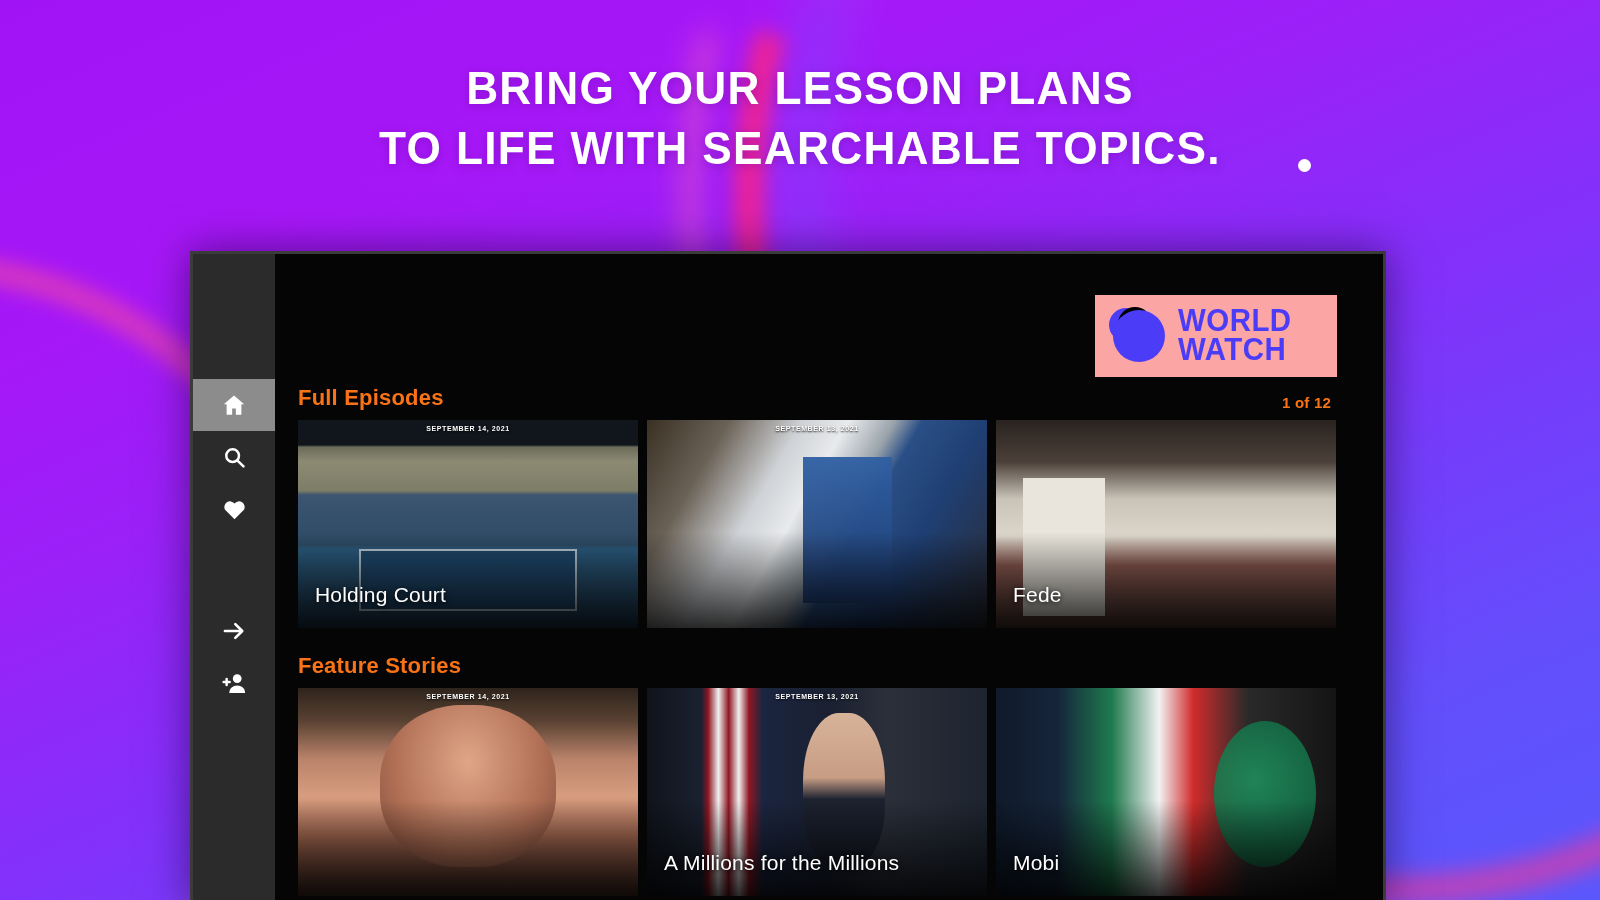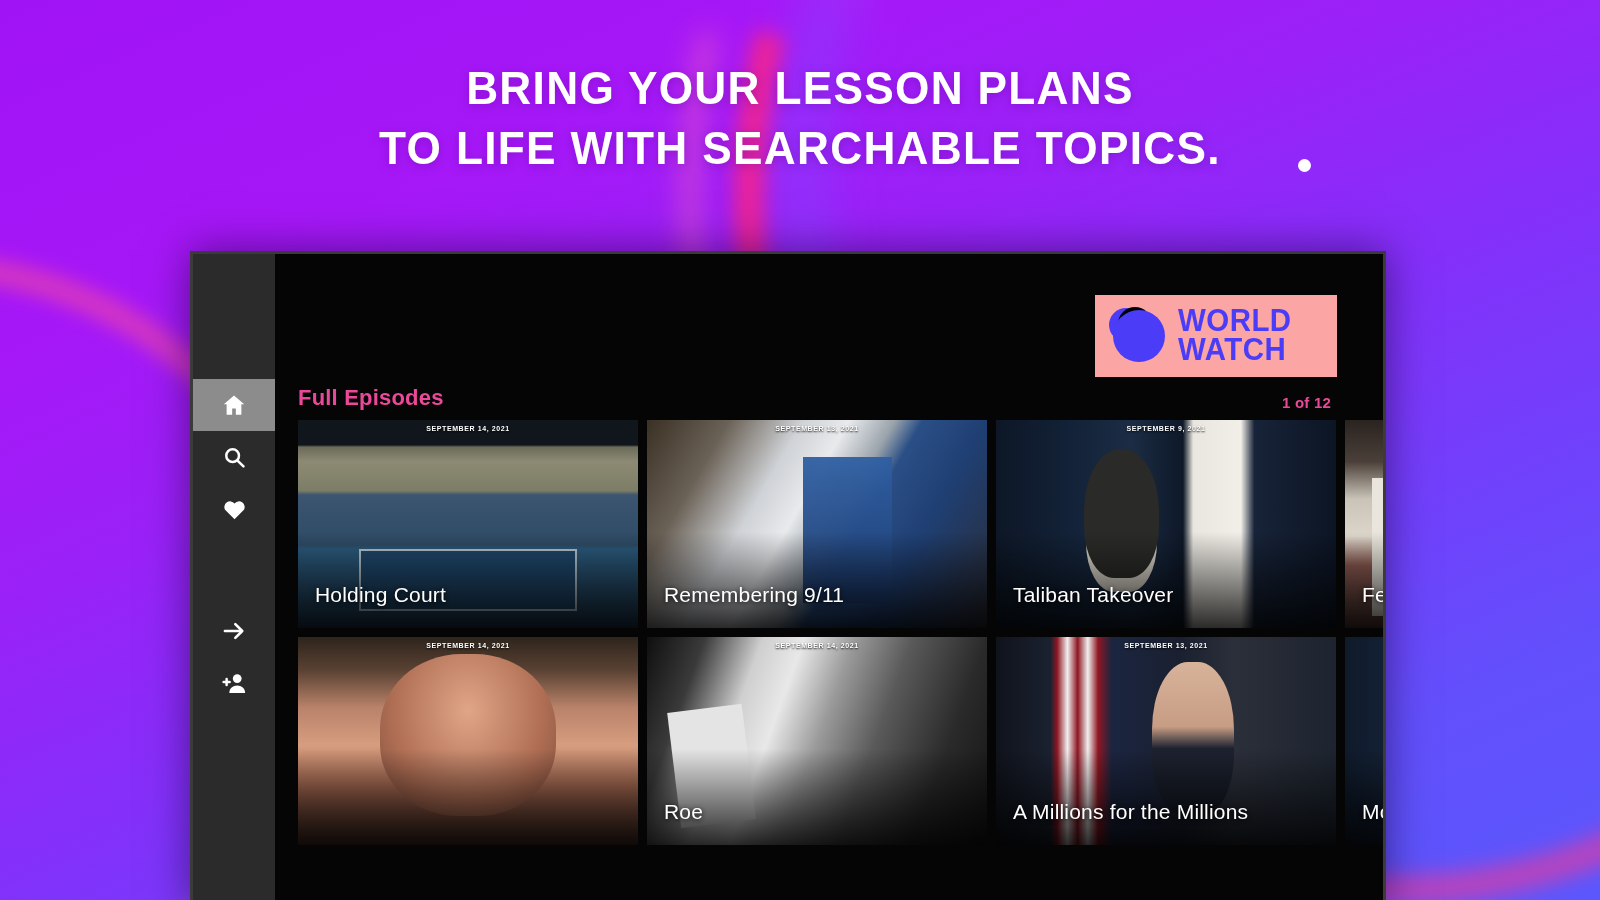--- a/index.html
+++ b/index.html
@@ -178,21 +178,21 @@
     line-height:.92;
     letter-spacing:.5px;
     transform:scaleX(.95);
     transform-origin:left center;
   }
 
   
   .section-head {
     display:flex; align-items:flex-end; justify-content:space-between;
     padding:0 52px 0 23px;
-    color:#ec4899;
+    color:#f97316;
   }
   .section-title { font-size:22px; font-weight:bold; letter-spacing:.2px; }
   .section-count { font-size:15px; font-weight:bold; letter-spacing:.2px; }
 
   .rail {
     display:flex;
     gap:9px;
     padding-left:23px;
     margin-top:9px;
   }
@@ -359,53 +359,44 @@
           <div class="thumb th-stadium"></div>
           <div class="scrim"></div>
           <div class="date">SEPTEMBER 14, 2021</div>
           <div class="caption">Holding Court</div>
         </div>
 
         <div class="card">
           <div class="thumb th-911"></div>
           <div class="scrim"></div>
           <div class="date">SEPTEMBER 13, 2021</div>
-          <div class="caption">Remembering 9/11</div>
-        </div>
-
-        <div class="card">
-          <div class="thumb th-taliban"></div>
-          <div class="scrim"></div>
-          <div class="date">SEPTEMBER 9, 2021</div>
-          <div class="caption">Taliban Takeover</div>
-        </div>
+        </div>
+
 
         <div class="card">
           <div class="thumb th-federal"></div>
           <div class="scrim"></div>
 
           <div class="caption">Fede</div>
         </div>
 
       </div>
 
+      <div class="section-head" style="margin-top:25px;">
+        <div class="section-title">Feature Stories</div>
+        <div class="section-count"></div>
+      </div>
       <div class="rail">
 
         <div class="card">
           <div class="thumb th-doe"></div>
           <div class="scrim"></div>
           <div class="date">SEPTEMBER 14, 2021</div>
         </div>
 
-        <div class="card">
-          <div class="thumb th-roe"></div>
-          <div class="scrim"></div>
-          <div class="date">SEPTEMBER 14, 2021</div>
-          <div class="caption">Roe</div>
-        </div>
 
         <div class="card">
           <div class="thumb th-mandate"></div>
           <div class="scrim"></div>
           <div class="date">SEPTEMBER 13, 2021</div>
           <div class="caption">A Millions for the Millions</div>
         </div>
 
         <div class="card">
           <div class="thumb th-mobil"></div>

